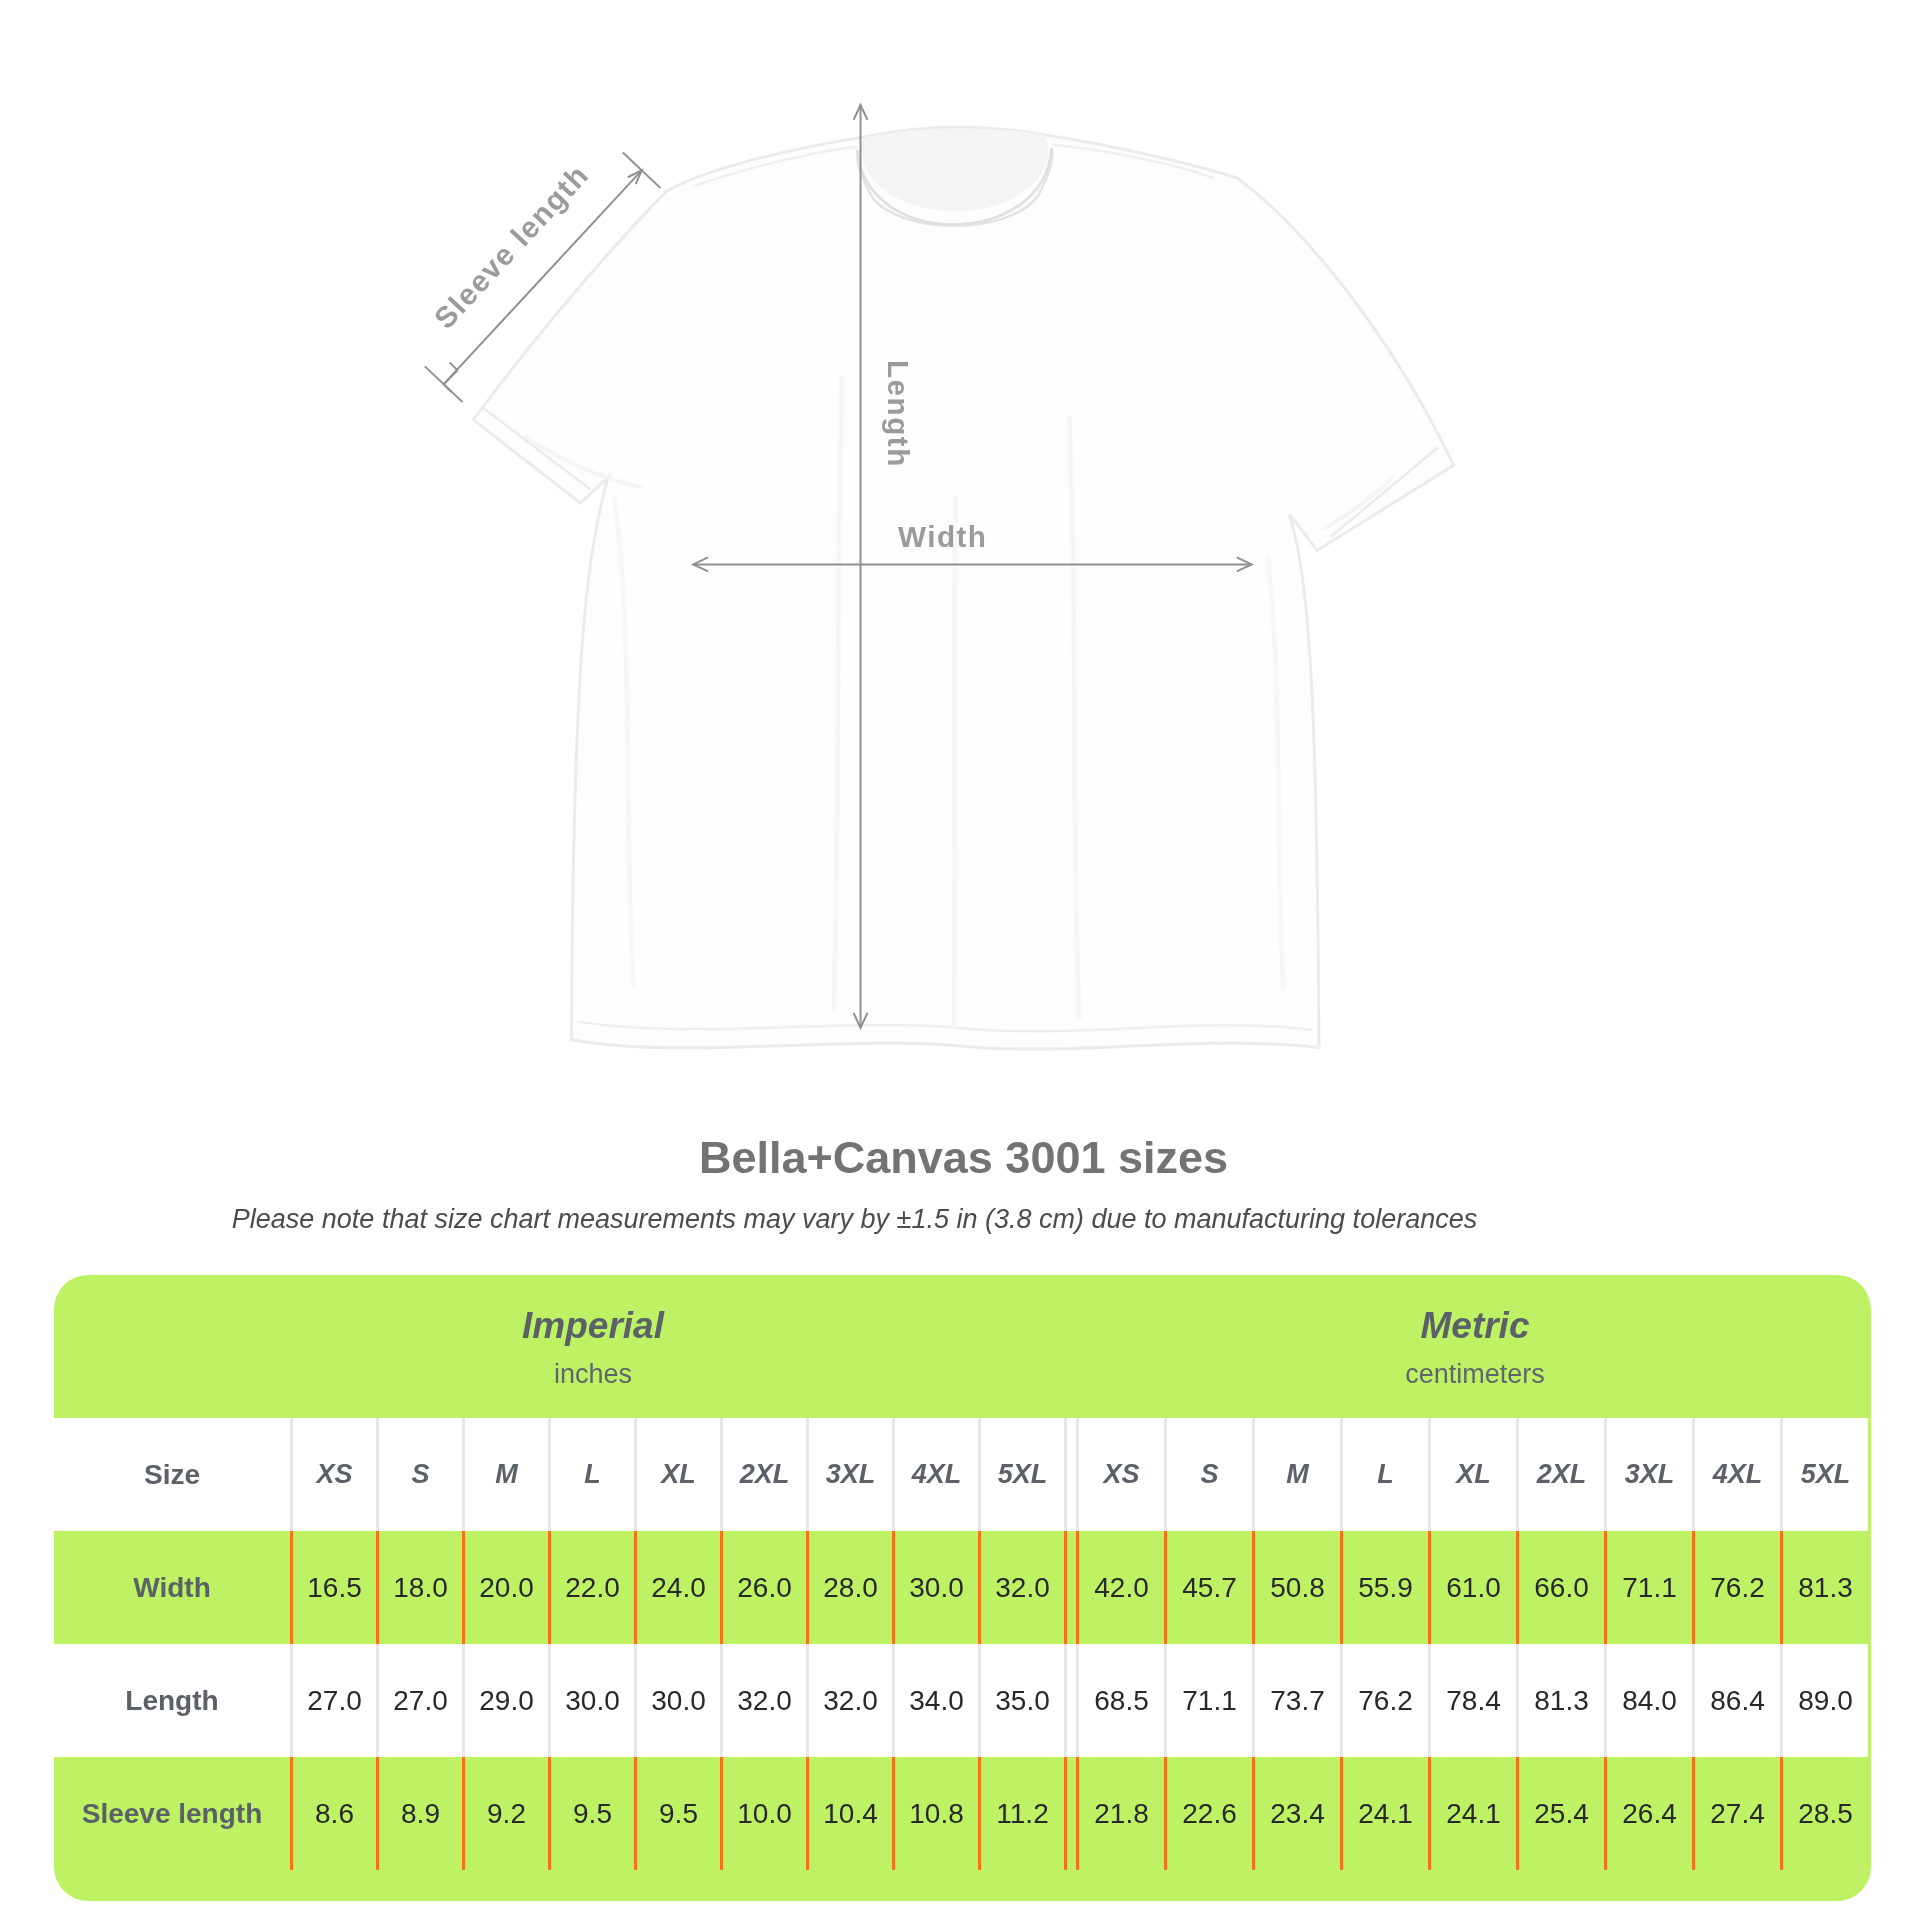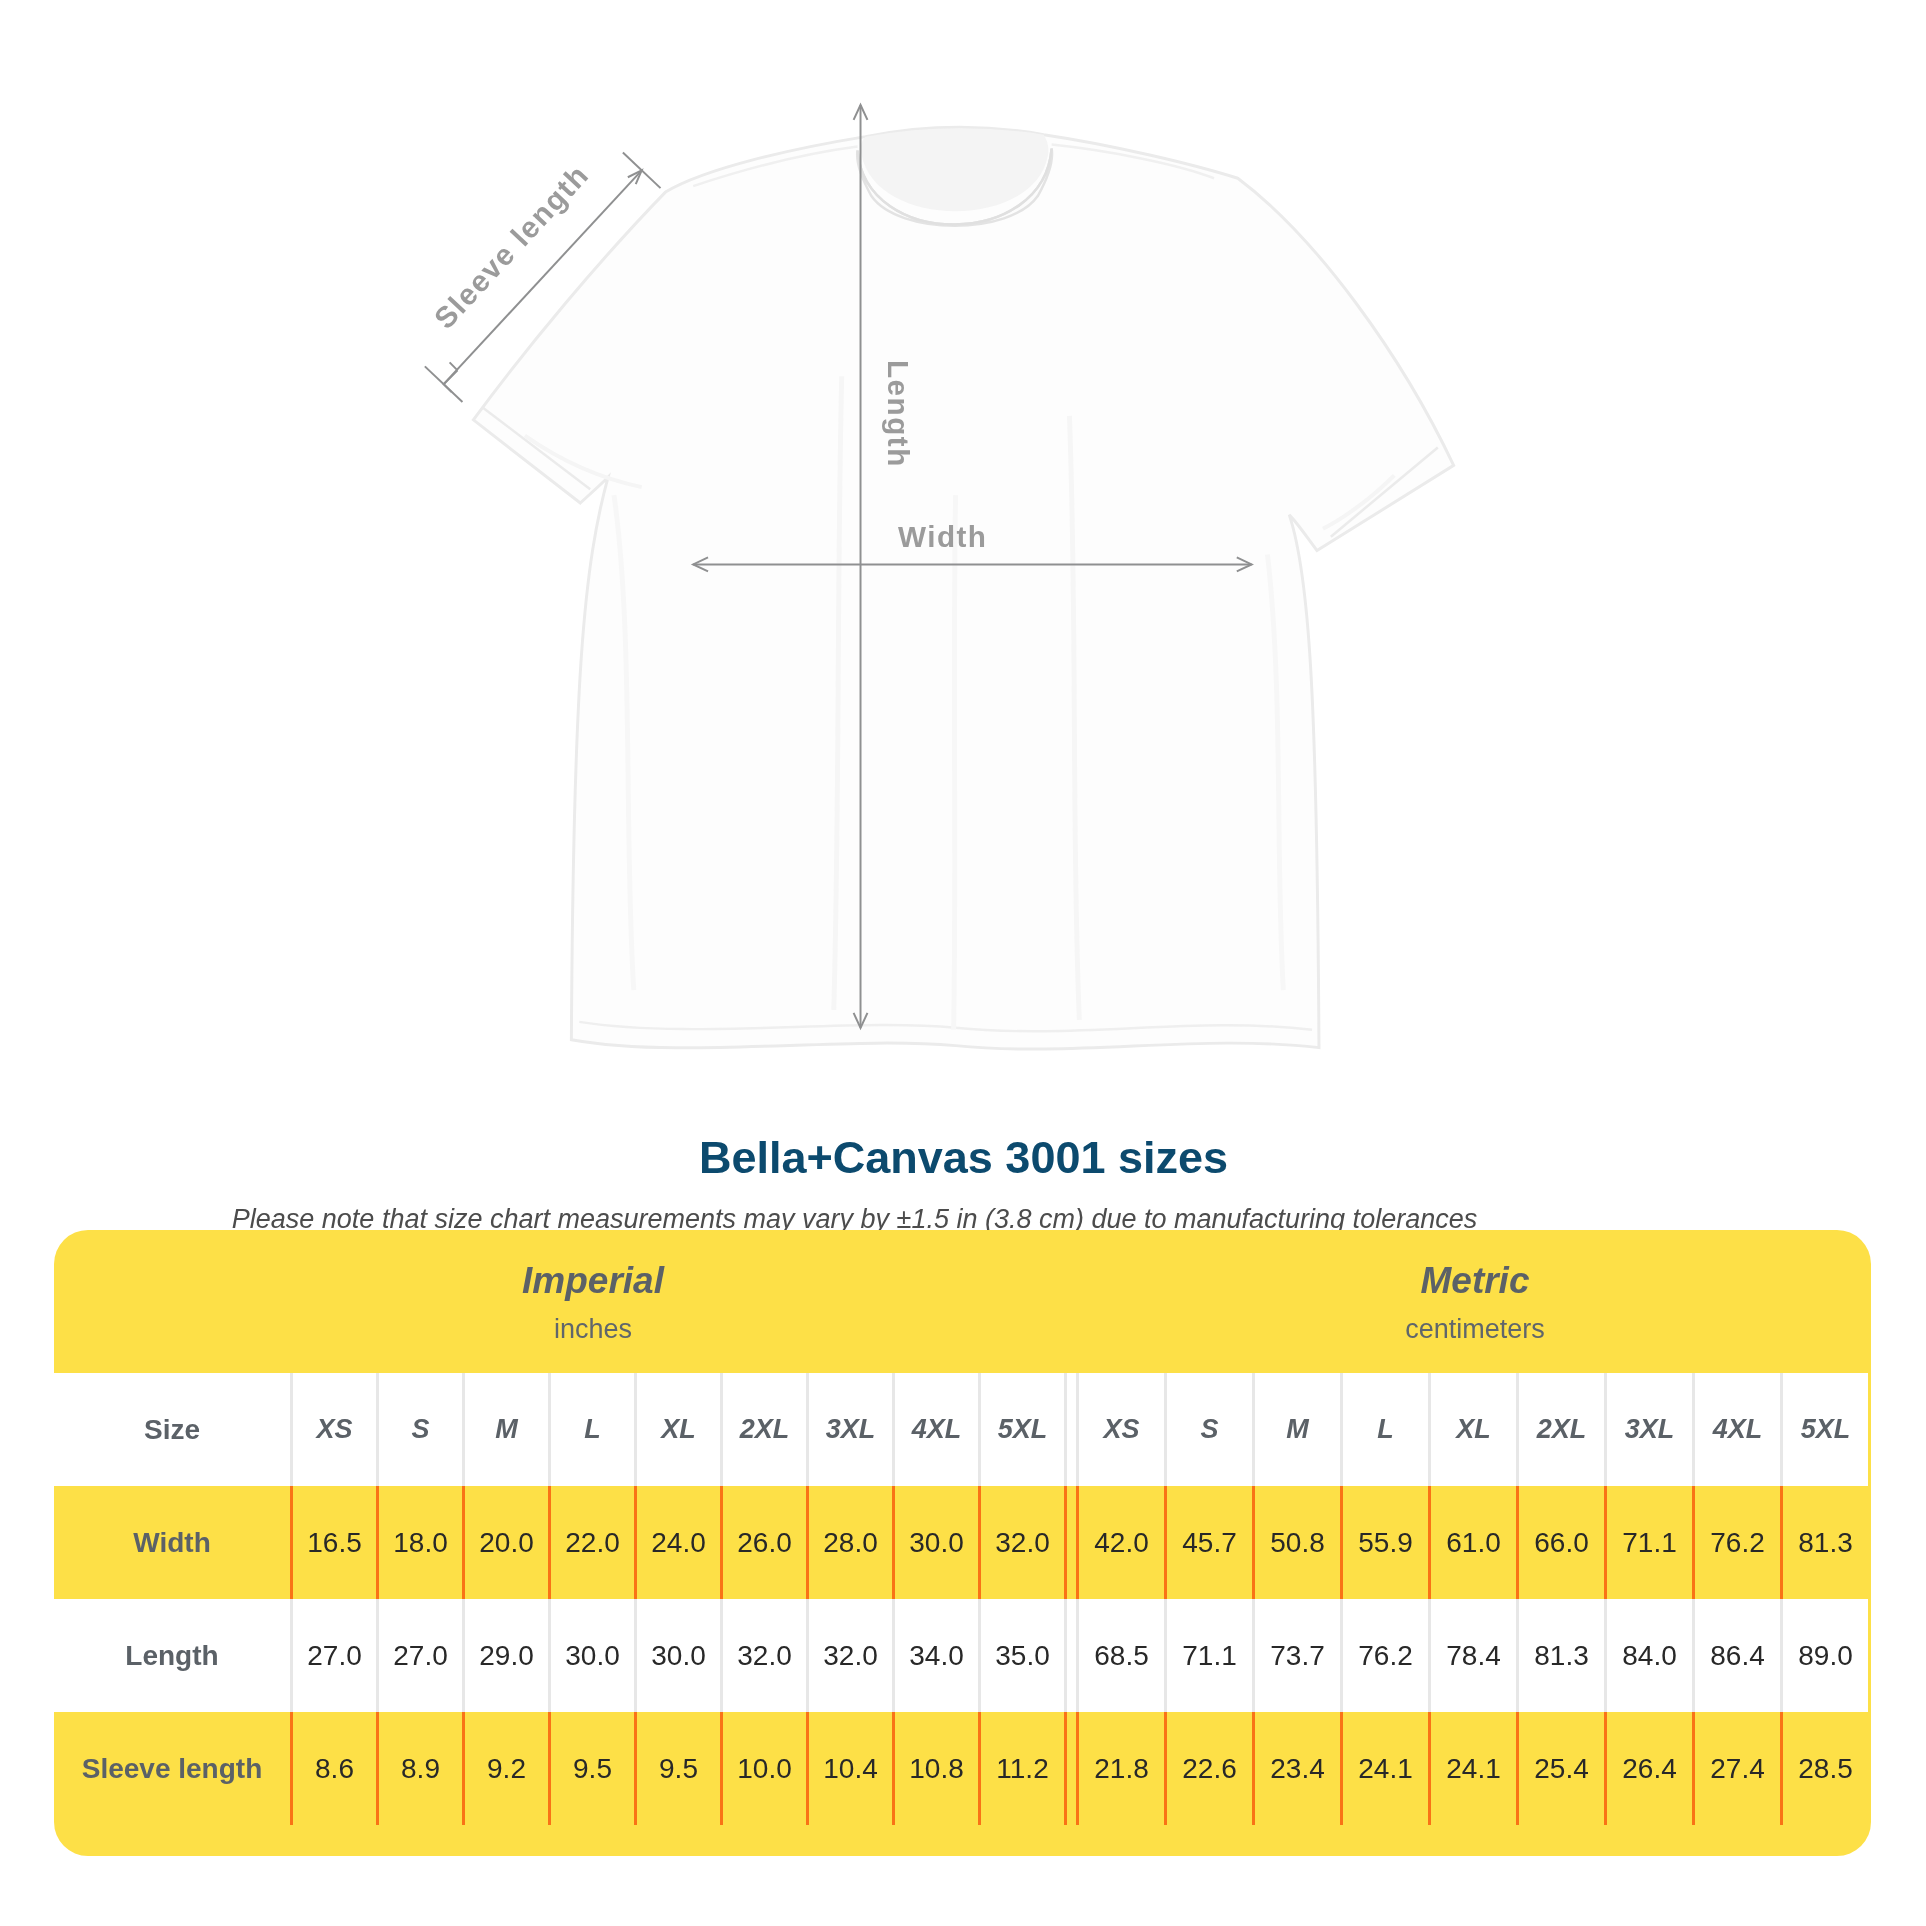--- a/index.html
+++ b/index.html
@@ -6,27 +6,27 @@
   .page{position:relative;width:1927px;height:1927px;background:#ffffff;overflow:hidden;
         font-family:"Liberation Sans", sans-serif;}
 
   
   .shirt-svg{position:absolute;left:0;top:0;display:block;}
   .dim-line{stroke:#8f9091;stroke-width:2;fill:none;}
   .dim-label{fill:#9b9b9b;font-weight:bold;font-size:30px;letter-spacing:1.5px;}
 
   
   .title{position:absolute;left:0;top:1132px;width:1927px;text-align:center;
-         font-size:45px;font-weight:bold;color:#0c4a6e;}
+         font-size:45px;font-weight:bold;color:#737373;}
   .subtitle{position:absolute;left:0;top:1204px;width:1709px;text-align:center;
          font-size:27px;font-style:italic;color:#4c4c4c;}
 
   
-  .size-table{position:absolute;left:54px;top:1230px;width:1817px;height:626px;
-              background:#fde047;border-radius:34px;overflow:hidden;}
+  .size-table{position:absolute;left:54px;top:1275px;width:1817px;height:626px;
+              background:#bef264;border-radius:34px;overflow:hidden;}
   .unit-head{position:absolute;top:30px;text-align:center;color:#5b6167;}
   .unit-head .unit-name{font-size:37px;font-weight:bold;font-style:italic;}
   .unit-head .unit-sub{font-size:27px;margin-top:12px;color:#60666b;}
   .unit-head.imperial{left:59px;width:960px;}
   .unit-head.metric{left:1025px;width:792px;}
 
   #grid{position:absolute;left:0;top:143px;width:1817px;}
   .trow{display:grid;grid-template-columns:236px repeat(9,86px) 12px repeat(9,88px);
         height:113px;text-align:right;}
   .cell{display:flex;align-items:center;justify-content:center;

